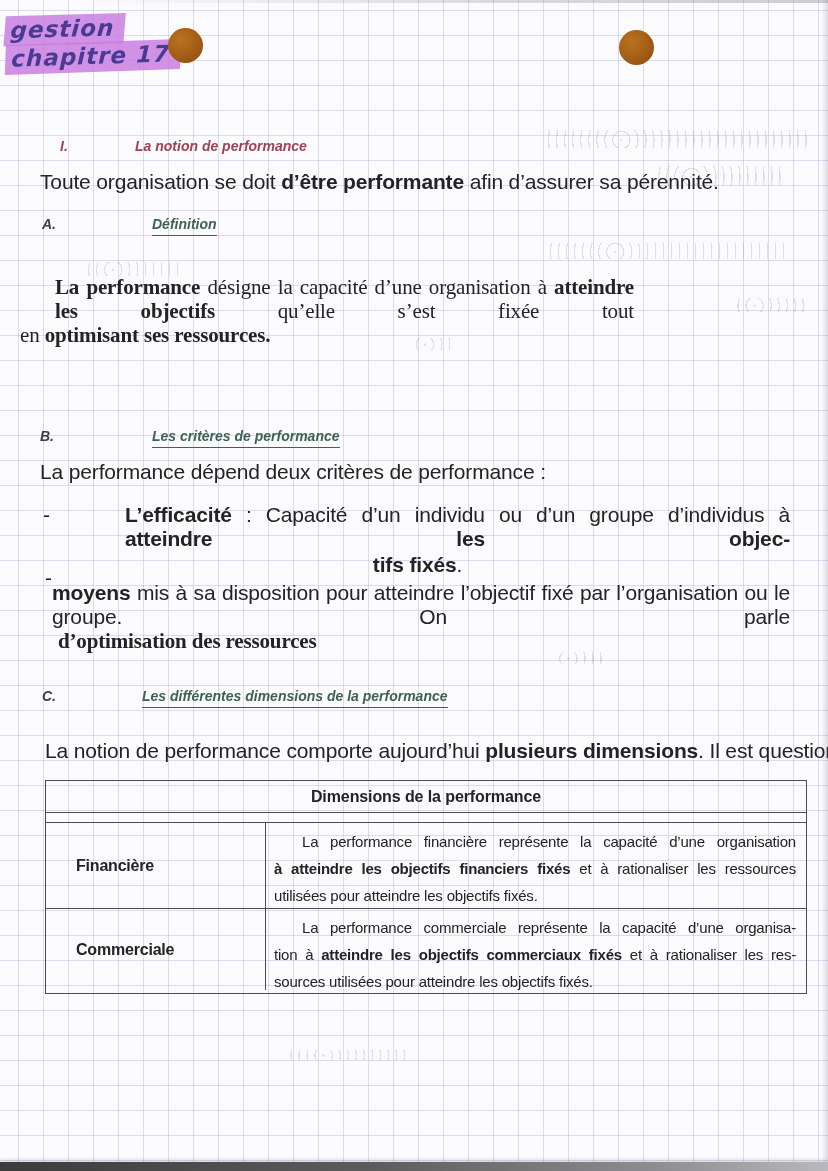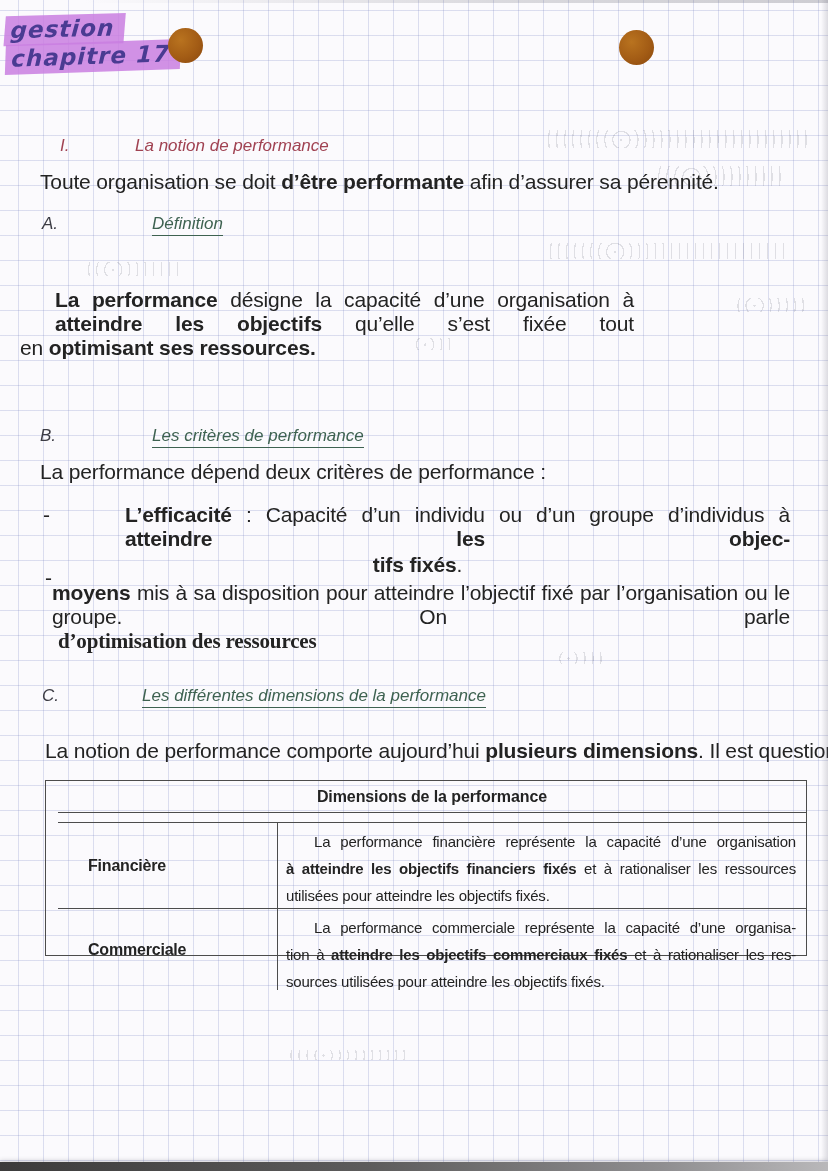--- a/index.html
+++ b/index.html
@@ -39,53 +39,53 @@
     background:radial-gradient(circle at 36% 34%, #b9731f 0%, #a35c15 55%, #8a480d 100%);}
   .dot.d1{left:168px;top:28px;}
   .dot.d2{left:619px;top:30px;}
 
   
   .blk{position:absolute;font-size:21px;line-height:24px;letter-spacing:-0.15px;}
   .blk b{font-weight:bold;}
   .line{white-space:nowrap;}
 
   
-  .heading{position:absolute;font-size:17px;font-style:italic;font-weight:normal;line-height:20px;}
+  .heading{position:absolute;font-size:14px;font-style:italic;font-weight:bold;line-height:20px;}
   .heading .num{display:inline-block;color:#3c3c44;}
   .heading .title{display:inline-block;}
   .heading .green{color:#3e6251;border-bottom:1.5px solid #3e6251;padding-bottom:1px;}
   .heading .red{color:#a04252;border-bottom:none;}
   .h-I{left:60px;top:136px;}   .h-I .num{width:75px;color:#a04252;}
   .h-A{left:42px;top:214px;}   .h-A .num{width:110px;}
   .h-B{left:40px;top:386px;margin-top:40px;}   .h-B .num{width:112px;}
   .h-C{left:42px;top:686px;}   .h-C .num{width:100px;}
 
   [data-name="intro-paragraph"]{left:40px;top:170px;width:640px;}
 
-  [data-name="definition-paragraph"]{left:20px;top:288px;width:614px;}
+  [data-name="definition-paragraph"]{left:20px;top:275px;width:614px;font-family:Liberation Serif, serif;}
   [data-name="definition-paragraph"] .line-0{padding-left:35px;white-space:normal;text-align:justify;text-align-last:justify;}
 
   [data-name="criteria-intro"]{left:40px;top:460px;width:600px;}
 
   .bullet{position:absolute;}
   .bullet .dash{position:absolute;left:0;top:0;}
   [data-name="bullet-efficacite"]{left:43px;top:503px;width:747px;}
   [data-name="bullet-efficacite"] .line-0{padding-left:82px;white-space:normal;text-align:justify;text-align-last:justify;}
   [data-name="bullet-efficacite"] .line-1{padding-left:2px;margin-top:2px;text-align:center;}
   [data-name="bullet-efficience"]{left:45px;top:566px;width:745px;}
   [data-name="bullet-efficience"] .line-0{padding-left:92px;white-space:normal;text-align:justify;text-align-last:justify;}
   [data-name="bullet-efficience"] .line-1{padding-left:7px;white-space:normal;text-align:justify;text-align-last:justify;margin-top:15px;}
   [data-name="bullet-efficience"] .line-2{padding-left:13px;font-family:Liberation Serif, serif;}
 
   [data-name="dimensions-paragraph"]{left:28px;top:739px;width:770px;}
   [data-name="dimensions-paragraph"] .line-0{padding-left:17px;}
 
   
-  .tbl{position:absolute;left:45px;top:780px;width:762px;height:176px;
-    border:1.6px solid #4c4c4c;box-sizing:border-box;font-size:15px;letter-spacing:-0.2px;padding-left:12px;}
+  .tbl{position:absolute;left:45px;top:780px;width:762px;height:214px;
+    border:1.6px solid #4c4c4c;box-sizing:border-box;font-size:15px;letter-spacing:-0.2px;}
   .tbl-header{height:31px;border-bottom:1.6px solid #4c4c4c;
     display:flex;align-items:center;justify-content:center;
     font-weight:bold;font-size:16px;letter-spacing:-0.1px;}
   .tbl-gap{height:9px;border-bottom:1.6px solid #4c4c4c;}
   .tbl-row{display:flex;box-sizing:border-box;}
   .tbl-row.r1{height:86px;border-bottom:1.6px solid #4c4c4c;}
   .tbl-row.r2{height:81px;}
   .tbl-label{width:220px;border-right:1.6px solid #4c4c4c;box-sizing:border-box;
     display:flex;align-items:center;padding-left:30px;font-weight:bold;font-size:16px;}
   .tbl-cell{flex:1;padding:5px 10px 0 8px;line-height:27px;}

